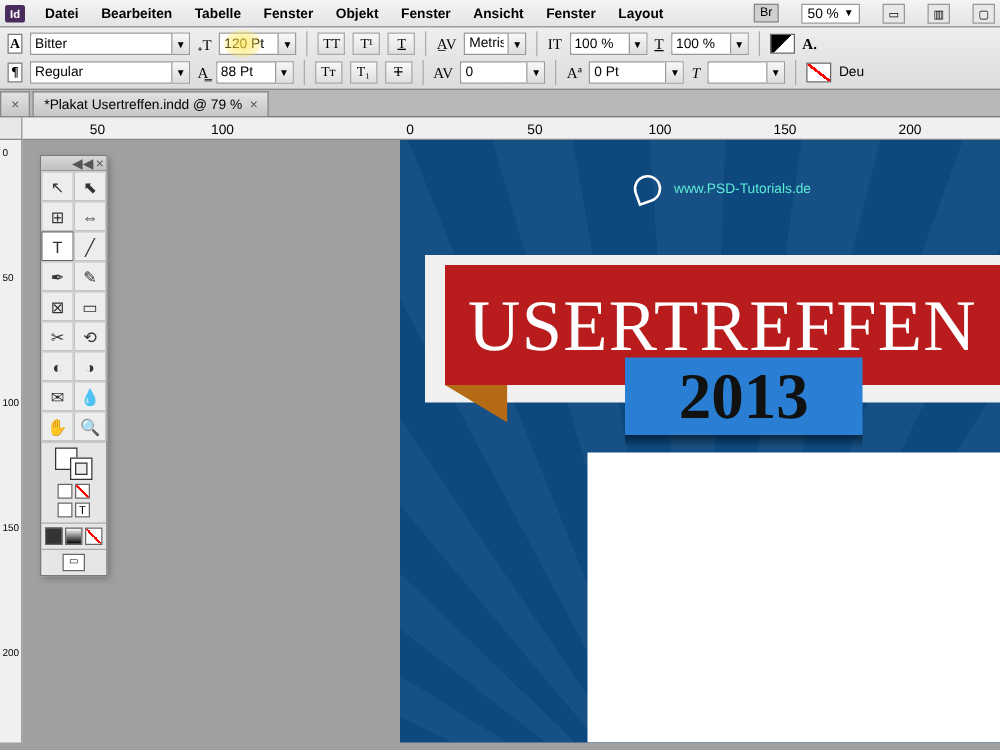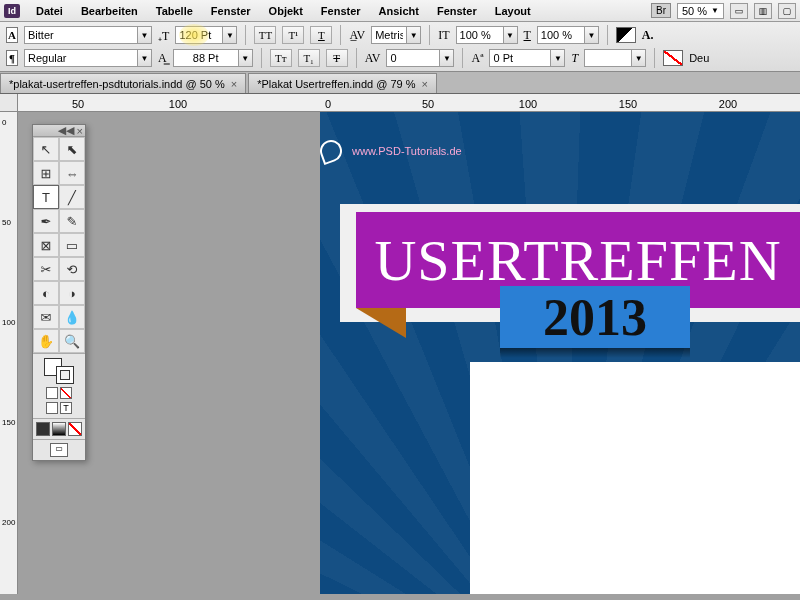--- a/index.html
+++ b/index.html
@@ -2,21 +2,21 @@
 <html><head>
 <meta charset="utf-8">
 <style>
 * { margin:0; padding:0; box-sizing:border-box; font-family:"Segoe UI",Tahoma,sans-serif; font-size:11px; }
 body { background:#a0a0a0; width:800px; height:600px; overflow:hidden; position:relative; }
 
 
 .menubar { height:22px; background:linear-gradient(#f4f4f4,#e4e4e4); border-bottom:1px solid #999; display:flex; align-items:center; padding:0 4px; gap:2px; }
 .menubar .id-icon { width:16px; height:14px; background:#4a2c5c; color:#fff; font-size:9px; font-weight:bold; display:flex; align-items:center; justify-content:center; margin-right:6px; border-radius:2px; }
 .menubar .menu-item { padding:3px 8px; cursor:default;font-weight:bold; }
-.menubar .right { margin-left:auto; display:flex; align-items:center; gap:6px; }
+.menubar .right { margin-left:auto; display:flex; align-items:center; gap:18px; }
 .menubar .br { background:#d0d0d0; border:1px solid #888; padding:1px 4px; font-size:10px; }
 .menubar .zoom { display:flex; align-items:center; border:1px solid #999; background:#fff; padding:1px 4px; gap:4px; }
 .menubar .zoom .arrow { font-size:8px; }
 .menubar .mini { width:18px; height:16px; background:#e8e8e8; border:1px solid #999; display:flex; align-items:center; justify-content:center; font-size:9px; }
 
 
 .ctrlbar { background:linear-gradient(#eeeeee,#dcdcdc); border-bottom:1px solid #8a8a8a; padding:3px 6px; display:flex; flex-direction:column; gap:3px; }
 .ctrlrow { display:flex; align-items:center; gap:6px; }
 .ctrlrow .sep { width:1px; height:20px; background:#aaa; margin:0 2px; }
 .charbox { width:12px; height:16px; border:1px solid #777; background:#fff; display:flex; align-items:center; justify-content:center; font-weight:bold; font-family:serif; }
@@ -56,24 +56,24 @@
 .fillstroke .fill { position:absolute; left:0; top:0; width:18px; height:18px; background:#fff; border:1px solid #333; }
 .fillstroke .stroke { position:absolute; right:0; bottom:0; width:18px; height:18px; background:#fff; border:1px solid #333; }
 .fillstroke .stroke:after { content:""; position:absolute; left:3px; top:3px; right:3px; bottom:3px; background:#ededed; border:1px solid #333; }
 .toolbox .bot { display:flex; gap:2px; padding:3px; border-top:1px solid #aaa; }
 .toolbox .bot .b { width:14px; height:14px; border:1px solid #666; }
 
 
 .canvas { position:absolute; left:320px; top:18px; right:0; bottom:0; background:#0d497f; overflow:hidden; }
 .canvas:before { content:""; position:absolute; inset:0; background:
   repeating-conic-gradient(from 200deg at 50% 120%, rgba(255,255,255,.04) 0deg 6deg, transparent 6deg 12deg); }
-.logo-row { position:absolute; top:28px; left:0; right:0; display:flex; justify-content:flex-start; align-items:center; gap:10px; color:#f9a8d4; font-size:15px; }
+.logo-row { position:absolute; top:28px; left:0; right:0; display:flex; justify-content:center; align-items:center; gap:10px; color:#5eead4; font-size:15px;padding-left:36px; }
 .logo-row .lg { width:22px; height:22px; border:2px solid #fff; border-radius:50% 50% 50% 0; transform:rotate(-20deg); }
 .banner-bg { position:absolute; top:92px; left:20px; right:0; height:118px; background:#f0f0f0; }
-.banner { position:absolute; top:100px; left:36px; right:0; height:96px; background:#a21caf; display:flex; align-items:center; justify-content:center; }
+.banner { position:absolute; top:100px; left:36px; right:0; height:96px; background:#b91c1c; display:flex; align-items:center; justify-content:center; }
 .banner-fold { position:absolute; top:196px; left:36px; width:50px; height:30px; background:#b56a16; clip-path:polygon(0 0,100% 0,100% 100%); }
 .banner-title { font-family:Georgia,serif; font-size:58px; color:#fff; letter-spacing:1px; }
 .year-box { position:absolute; top:174px; left:180px; width:190px; height:62px; background:#2a7fd4; display:flex; align-items:center; justify-content:center; }
 .year-box:after { content:""; position:absolute; left:0; right:0; bottom:-10px; height:10px; background:linear-gradient(rgba(0,0,0,.5),transparent); }
 .year { font-family:Georgia,serif; font-size:52px; font-weight:bold; color:#111; }
 .page { position:absolute; top:250px; left:150px; right:0; bottom:0; background:#fff; }
 </style>
 </head>
 <body>
 
@@ -141,21 +141,21 @@
     <span class="ticon" style="font-weight:bold">A.</span>
   </div>
   <div class="ctrlrow">
     <div class="charbox">¶</div>
     <div class="dd">
       <input style="width: 112px;" value="Regular">
       <div class="btn">▼</div>
     </div>
     <span class="ticon">A͇</span>
     <div class="dd">
-      <input style="width: 64px; text-align: center;" value="88 Pt">
+      <input style="width: 46px;" value="88 Pt">
       <div class="btn">▼</div>
     </div>
     <div class="sep"></div>
     <div class="mini-btn">Tᴛ</div>
     <div class="mini-btn">T₁</div>
     <div class="mini-btn" style="text-decoration:line-through">T</div>
     <div class="sep"></div>
     <span class="ticon">AV</span>
     <div class="dd">
       <input style="width: 52px;" value="0">
@@ -173,21 +173,20 @@
       <div class="btn">▼</div>
     </div>
     <div class="sep"></div>
     <div class="swatch none"></div>
     <span>Deu</span>
   </div>
 </div>
 
 <div class="doctabs">
   <div class="tab">
-    <span>*plakat-usertreffen-psdtutorials.indd @ 50 %</span>
     <span class="x">×</span>
   </div>
   <div class="tab">
     <span>*Plakat Usertreffen.indd @ 79 %</span>
     <span class="x">×</span>
   </div>
 </div>
 
 <div class="work">
   <div class="ruler-corner"></div>

